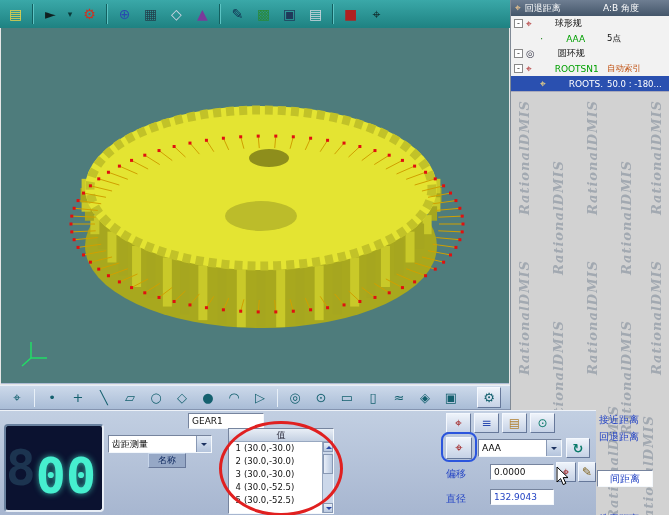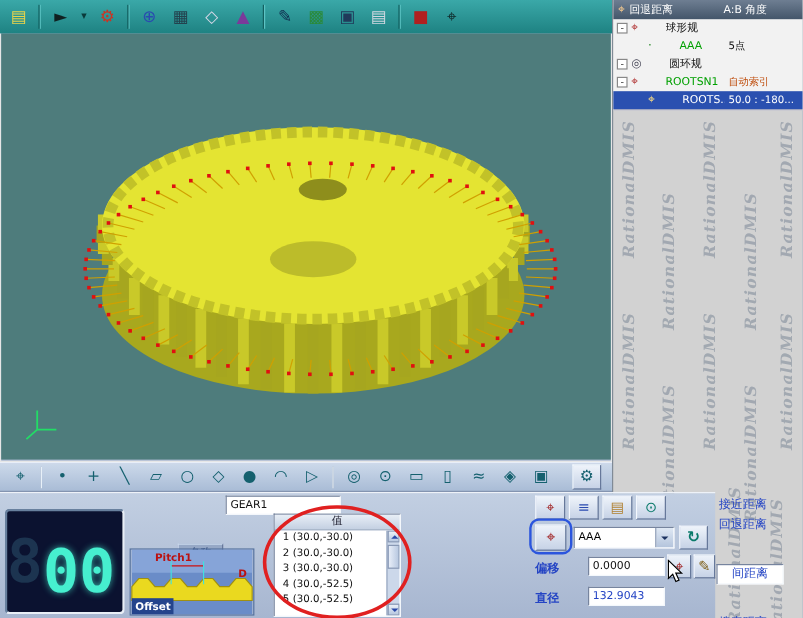--- a/index.html
+++ b/index.html
@@ -69,21 +69,21 @@
     display:flex; align-items:center; justify-content:flex-end; padding:0 6px;
     font-family:"DejaVu Sans Mono","Liberation Mono",monospace; font-weight:bold; }
   .ghost { color:#1c3450; font-size:50px; }
   .lit { color:var(--display_cyan); font-size:50px; text-shadow:0 0 6px rgba(70,240,210,.7);margin-top:16px; }
 
   #name-tab { left:148px; top:3px; width:38px; height:15px; background:#96a8c6; color:#102a60;
     font-size:9px; display:flex; align-items:center; justify-content:center;
     border:1px solid; border-color:#c8d6ea #68789a #68789a #c8d6ea;margin-top:39px; }
   .sunken-input { border:1px solid; border-color:#76849e #f4f8fc #f4f8fc #76849e; background:#fff;
     font-family:inherit; font-size:9px; padding:0 3px; color:#111; }
-  #name-input { left:188px; top:2px; width:96px; height:16px; }
+  #name-input { left:188px; top:2px; width:76px; height:16px; }
 
   #tool-row { left:446px; top:2px; display:flex; gap:3px; }
   .pbtn { width:25px; height:20px; display:flex; align-items:center; justify-content:center; font-size:12px;
     background:linear-gradient(#eef3fa,#c6d2e6); border:1px solid; border-color:#f4f8fe #66789a #66789a #f4f8fe; }
 
   .ddl { display:flex; background:#fff; border:1px solid; border-color:#76849e #f4f8fc #f4f8fc #76849e; }
   .ddl .val { flex:1; font-size:9px; line-height:16px; padding:0 3px; overflow:hidden; white-space:nowrap; }
   .drop { width:15px; position:relative; background:linear-gradient(#dfe8f4,#b4c4dc); border-left:1px solid #8898b4; }
   .drop::after { content:""; position:absolute; left:4px; top:7px; border:3.5px solid transparent; border-top-color:#1c3260; }
   #measure-type { left:108px; top:24px; width:104px; height:18px; }
@@ -101,21 +101,21 @@
   .sb-btn { height:10px; flex:0 0 10px; background:linear-gradient(#eaf0f8,#b8c8e0); position:relative; border:1px solid #8898b4; }
   .sb-btn.up::after { content:""; position:absolute; left:1.5px; top:3px; border:3px solid transparent; border-bottom-color:#2a48a8; border-top:none; }
   .sb-btn.dn::after { content:""; position:absolute; left:1.5px; top:3px; border:3px solid transparent; border-top-color:#2a48a8; }
   .sb-thumb { flex:0 0 20px; margin-top:2px; background:linear-gradient(90deg,#e8eef8,#b8c8e0); border:1px solid #8898b4; }
   .sb-fill { flex:1; }
 
   #pitch-diagram { left:108px; top:46px; width:104px; height:56px; border:1px solid #56729e; }
 
   #probe-btn { left:446px; top:26px; width:26px; height:22px; font-size:13px; color:#a02020; }
   #refresh-btn { left:566px; top:27px; width:24px; height:20px; color:#0a7a6a; font-size:13px; font-weight:bold; }
-  .blbl { font-size:10px; color:var(--label_blue);font-weight:bold; }
+  .blbl { font-size:10px; color:var(--label_blue); }
   #offset-label { left:446px; top:56px; }
   #offset-input { left:490px; top:53px; width:64px; height:16px; }
   #edit-btn-0 { left:556px; top:51px; width:20px; height:20px; color:#a02020; }
   #edit-btn-1 { left:578px; top:51px; width:18px; height:20px; color:#7a5a10; }
   #diameter-label { left:446px; top:81px; }
   #diameter-input { left:490px; top:78px; width:64px; height:16px; color:var(--label_blue); }
 
   
   #ann-red { position:absolute; left:219px; top:421px; width:124px; height:95px;
     border:3px solid var(--annotation_red); border-radius:62px / 48px; z-index:6; pointer-events:none; }
@@ -422,20 +422,24 @@
   <span id="name-tab">名称</span>
   <input id="name-input" class="sunken-input" readonly="" value="GEAR1" style="">
 
   <div id="tool-row">
     <span class="pbtn" style="color:#a02020">⌖</span>
     <span class="pbtn" style="color:#2a4ab0">≡</span>
     <span class="pbtn" style="color:#b08030">▤</span>
     <span class="pbtn" style="color:#0a7a6a">⊙</span>
   </div>
 
+  <div id="measure-type" class="ddl">
+    <span class="val">齿距测量</span>
+    <span class="drop"></span>
+  </div>
 
   <div id="value-list">
     <div class="vl-header">值</div>
     <div class="vl-rows">
       <div class="vl-row">
         <span class="vl-n">1</span>
         <span class="vl-v">(30.0,-30.0)</span>
       </div>
       <div class="vl-row">
         <span class="vl-n">2</span>
@@ -455,34 +459,20 @@
       </div>
       <div class="vl-scroll">
         <span class="sb-btn up"></span>
         <span class="sb-thumb"></span>
         <span class="sb-fill"></span>
         <span class="sb-btn dn"></span>
       </div>
     </div>
   </div>
 
-  <div id="pitch-diagram">
-    <svg width="102" height="54" viewBox="0 0 104 56">
-      <rect x="0" y="0" width="104" height="56" fill="#6a8cc8"></rect>
-      <rect x="0" y="0" width="104" height="20" fill="#86a4d8"></rect>
-      <path d="M0,44 L0,32 L6,25 L14,25 L20,32 L28,32 L34,25 L42,25 L48,32 L56,32 L62,25 L70,25 L76,32 L84,32 L90,25 L98,25 L104,32 L104,44 Z" fill="#ead91f" stroke="#a09010" stroke-width="1"></path>
-      <line x1="34" y1="14" x2="62" y2="14" stroke="#cc1111" stroke-width="1"></line>
-      <line x1="34" y1="10" x2="34" y2="30" stroke="#40e0e0" stroke-width="1"></line>
-      <line x1="62" y1="10" x2="62" y2="30" stroke="#40e0e0" stroke-width="1"></line>
-      <text x="20" y="10" font-size="9" fill="#bb1111" font-weight="bold">Pitch1</text>
-      <text x="92" y="24" font-size="9" fill="#bb1111" font-weight="bold">D</text>
-      <rect x="0" y="42" width="36" height="14" fill="#24448c"></rect>
-      <text x="3" y="52" font-size="9" fill="#ffffff" font-weight="bold">Offset</text>
-    </svg>
-  </div>
 
   <span id="probe-btn" class="pbtn">⌖</span>
   <div id="probe-select" class="ddl">
     <span class="val">AAA</span>
     <span class="drop"></span>
   </div>
   <span id="refresh-btn" class="pbtn">↻</span>
 
   <span id="offset-label" class="blbl">偏移</span>
   <input id="offset-input" class="sunken-input" readonly="" value="0.0000" style="">

